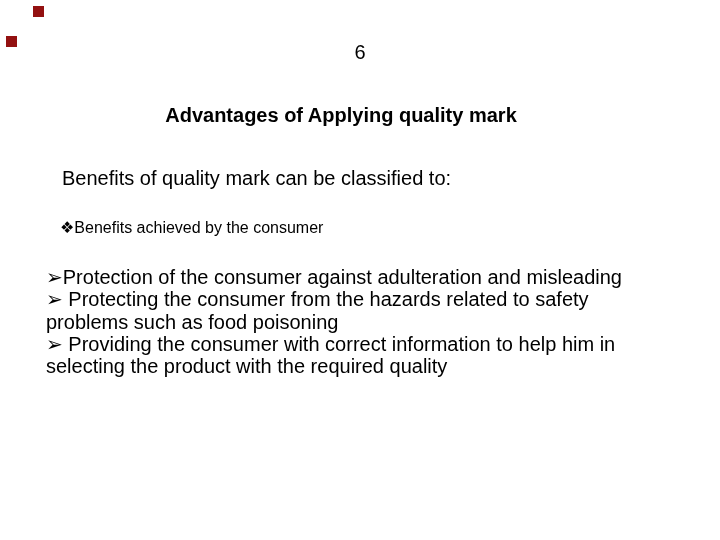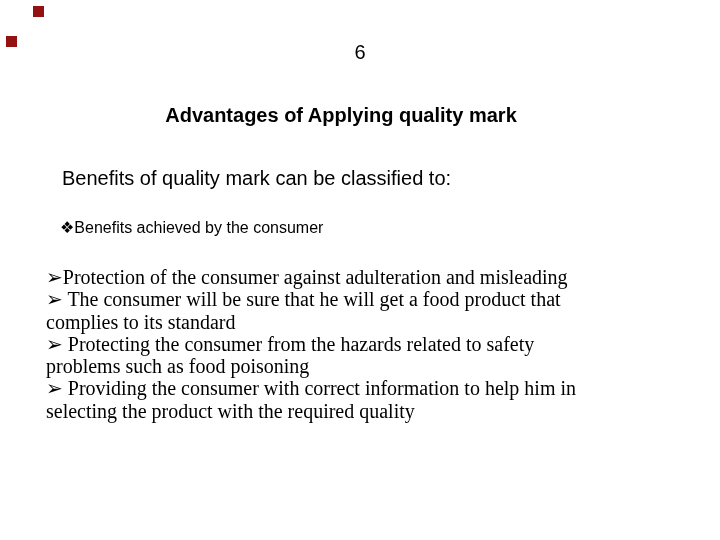--- a/index.html
+++ b/index.html
@@ -62,21 +62,20 @@
   .bullets {
     position: absolute;
     top: 266px;
     left: 46px;
     width: 666px;
     font-size: 20px;
     line-height: 22.3px;
   }
   .bullet-item {
     white-space: pre-wrap;
-    font-family: Liberation Serif, serif;
   }
 </style>
 </head>
 <body>
 
 <div class="slide">
 
   <div class="deco-square sq1" style="background: rgb(147, 17, 17);"></div>
 
   <div class="deco-square sq2" style="background: rgb(147, 17, 17);"></div>
@@ -84,21 +83,19 @@
   <div class="page-number">6</div>
 
   <div class="title">Advantages of Applying quality mark</div>
 
   <div class="intro">Benefits of quality mark can be classified to:</div>
 
   <div class="section-heading">❖Benefits achieved by the consumer</div>
 
   <div class="bullets">
     <div class="bullet-item">➢Protection of the consumer against adulteration and misleading</div>
-    <div class="bullet-item">➢ The consumer will be sure that he will get a food product that
-complies to its standard</div>
     <div class="bullet-item">➢ Protecting the consumer from the hazards related to safety
 problems such as food poisoning</div>
     <div class="bullet-item">➢ Providing the consumer with correct information to help him in
 selecting the product with the required quality</div>
   </div>
 
 </div>
 
 </body></html>

